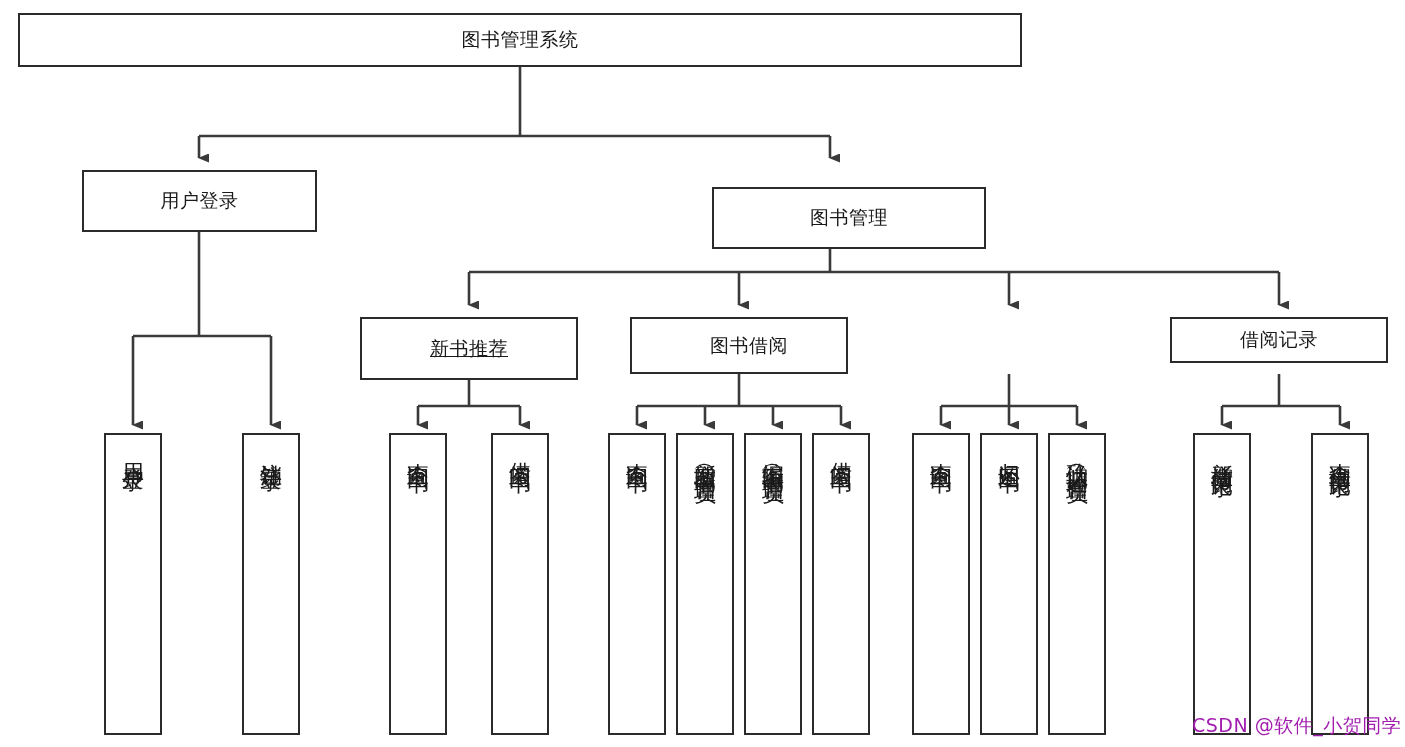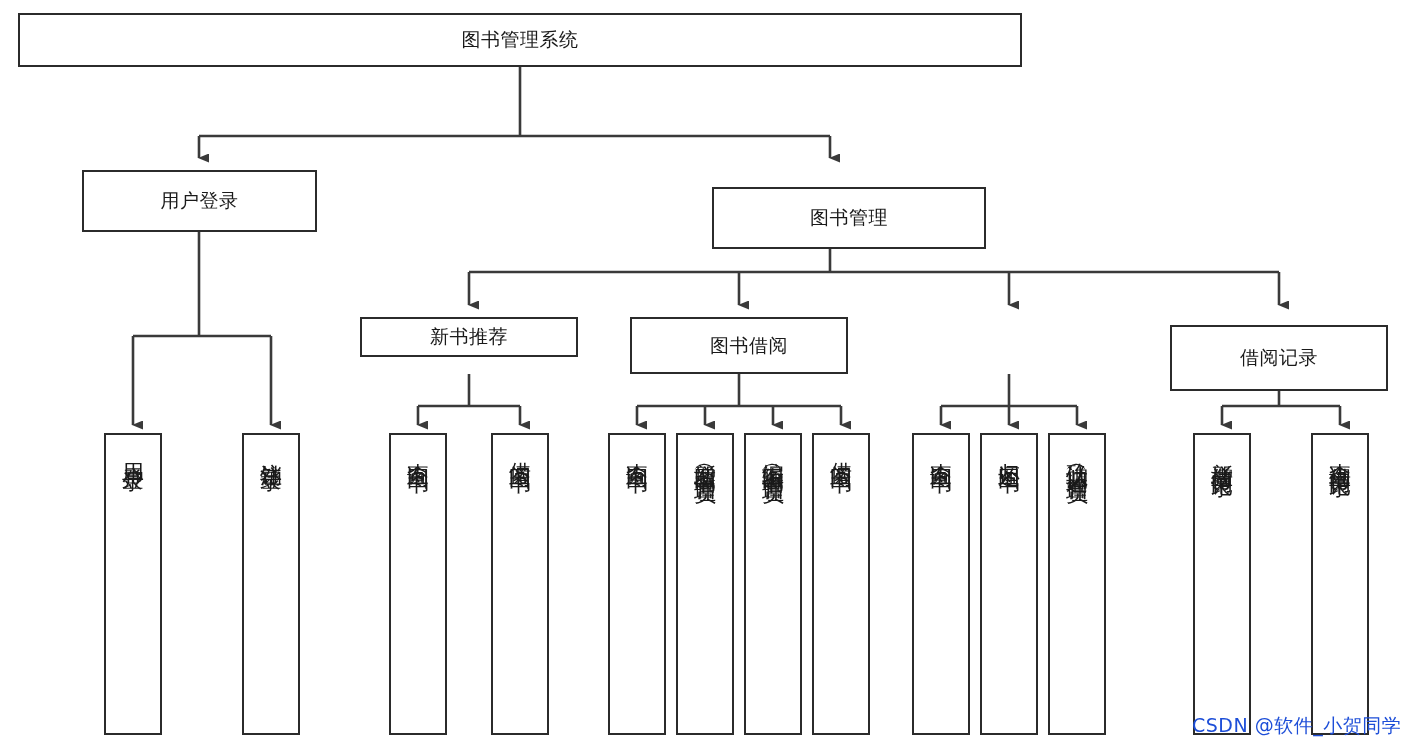--- a/index.html
+++ b/index.html
@@ -53,21 +53,21 @@
     letter-spacing: 3px;
     white-space: normal;
     max-height: 285px;
   }
   .node.leaf.tall .node-label {
     max-height: 292px;
   }
   .watermark {
     position: absolute;
     font-size: 19px;
-    color: #1d4ed8;
+    color: #a21caf;
     white-space: nowrap;
     letter-spacing: 0.5px;
     pointer-events: none;
   }
 </style>
 </head>
 <body>
 
 <div id="diagram-root">
 
@@ -125,27 +125,27 @@
     <span class="node-label">图书管理系统</span>
   </div>
 
   <div class="node" style="left:82px; top:170px; width:235px; height:62px;">
     <span class="node-label">用户登录</span>
   </div>
   <div class="node" style="left:712px; top:170px; width:274px; height:62px;margin-top:17px;">
     <span class="node-label">图书管理</span>
   </div>
 
-  <div class="node" style="left:360px; top:317px; width:218px; height:40px;">
+  <div class="node" style="left:360px; top:317px; width:218px; height:63px;text-decoration:underline;">
     <span class="node-label">新书推荐</span>
   </div>
   <div class="node" style="left:630px; top:317px; width:218px; height:57px;padding-left:20px;">
     <span class="node-label">图书借阅</span>
   </div>
-  <div class="node" style="left:1170px; top:325px; width:218px; height:66px;">
+  <div class="node" style="left:1170px; top:317px; width:218px; height:46px;">
     <span class="node-label">借阅记录</span>
   </div>
 
   <div class="node leaf" style="left:104px; top:433px; width:58px; height:302px;">
     <span class="node-label">用户登录</span>
   </div>
   <div class="node leaf" style="left:242px; top:433px; width:58px; height:302px;">
     <span class="node-label">注销登录</span>
   </div>
 

